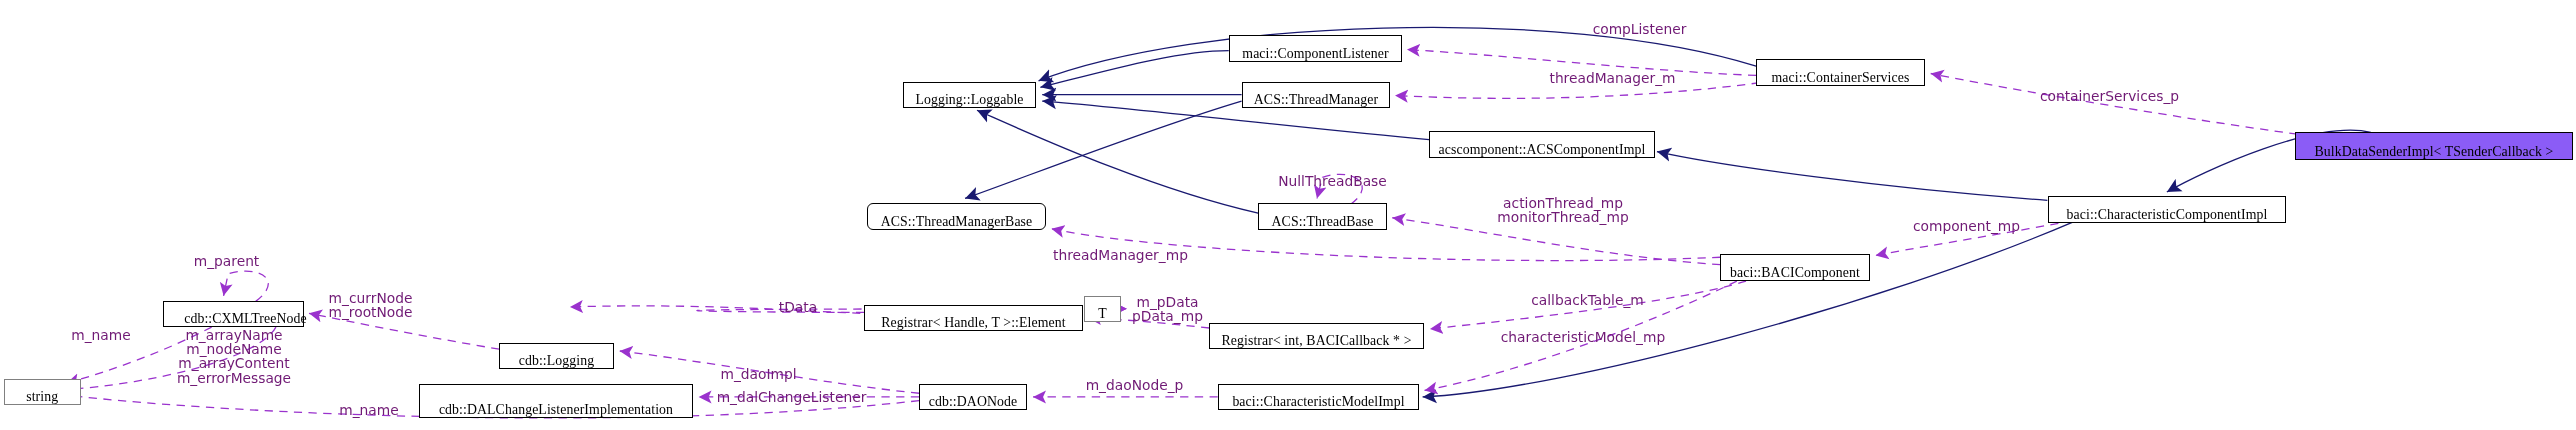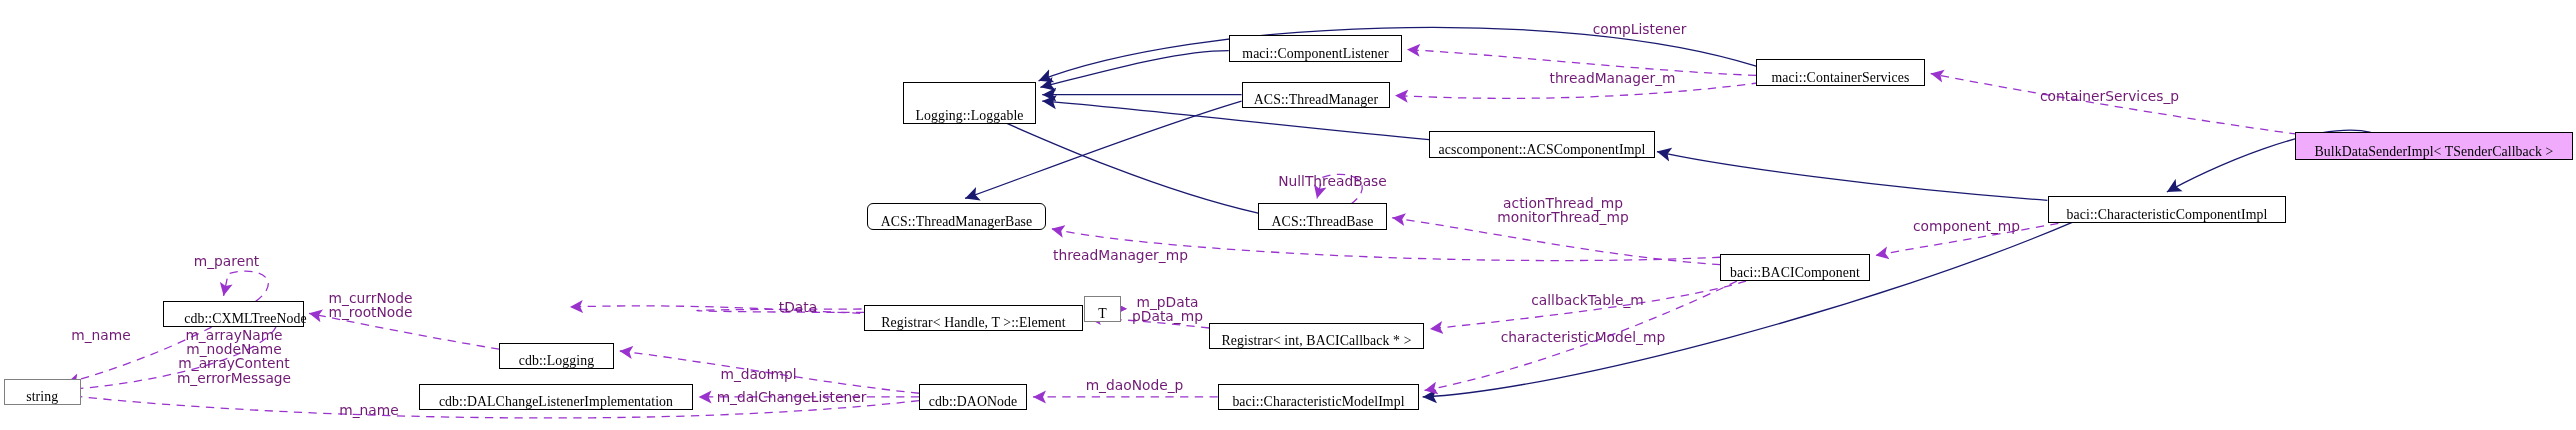--- a/index.html
+++ b/index.html
@@ -4,21 +4,21 @@
 <title>Collaboration diagram</title>
 <style>
   html,body{margin:0;padding:0;background:#ffffff;}
   body{font-family:"DejaVu Sans","Liberation Sans",sans-serif;}
   #diagram{position:relative;width:2576px;height:430px;background:#ffffff;overflow:hidden;}
   #edges{position:absolute;left:0;top:0;width:2576px;height:430px;pointer-events:none;}
   .node{position:absolute;box-sizing:border-box;display:flex;align-items:flex-end;justify-content:center;
         background:#ffffff;border:0.9px solid #000000;white-space:nowrap;font-family:Liberation Serif, serif;}
   .node .label{font-size:13.8px;color:#000000;line-height:1;letter-spacing:0.1px;padding:0 6.4px;}
   .node.undoc{border:0.9px solid #808080;}
-  .node.focus{background:#f0abfc;border:0.9px solid #000000;}
+  .node.focus{background:#8b5cf6;border:0.9px solid #000000;}
   .edge-label{position:absolute;font-size:13.8px;color:#701a75;line-height:13.8px;white-space:pre;text-align:center;}
   .edge-label.multi{line-height:14.2px;}
 </style>
 </head>
 <body>
 
 <div id="diagram">
 
   <svg id="edges" viewBox="0 0 2803 468" xmlns="http://www.w3.org/2000/svg">
     <defs>
@@ -90,21 +90,21 @@
         <path d="M 11 6 L 0 0.5 L 2.5 6 L 0 11.5 Z" fill="#9a32cd"></path>
       </marker>
     </defs>
     <path d="M 938 340 C 860 340 780 338 1226 336" stroke="none" fill="none" marker-end="url(#use2)"></path>
   </svg>
 
   <div id="nodes">
       <div class="node" style="left: 1229px; top: 35px; width: 173px; height: 27px;">
         <span class="label">maci::ComponentListener</span>
       </div>
-      <div class="node" style="left: 903px; top: 82px; width: 133px; height: 42px;">
+      <div class="node" style="left: 903px; top: 82px; width: 133px; height: 26px;">
         <span class="label">Logging::Loggable</span>
       </div>
       <div class="node" style="left: 1242px; top: 82px; width: 148px; height: 26px;">
         <span class="label">ACS::ThreadManager</span>
       </div>
       <div class="node" style="left: 1756px; top: 59px; width: 169px; height: 27px;">
         <span class="label">maci::ContainerServices</span>
       </div>
       <div class="node focus" style="left: 2295px; top: 132px; width: 278px; height: 27.6px;">
         <span class="label">BulkDataSenderImpl&lt; TSenderCallback &gt;</span>
@@ -135,21 +135,21 @@
       </div>
       <div class="node" style="left: 499px; top: 343px; width: 115px; height: 26px;">
         <span class="label">cdb::Logging</span>
       </div>
       <div class="node" style="left: 1209px; top: 323px; width: 215px; height: 26px;">
         <span class="label">Registrar&lt; int, BACICallback * &gt;</span>
       </div>
       <div class="node undoc" style="left: 3.7px; top: 379px; width: 77px; height: 26px;">
         <span class="label">string</span>
       </div>
-      <div class="node" style="left: 419px; top: 384px; width: 274px; height: 26px;">
+      <div class="node" style="left: 419px; top: 384px; width: 274px; height: 34px;">
         <span class="label">cdb::DALChangeListenerImplementation</span>
       </div>
       <div class="node" style="left: 919px; top: 384px; width: 108px; height: 26px;">
         <span class="label">cdb::DAONode</span>
       </div>
       <div class="node" style="left: 1218px; top: 384px; width: 201px; height: 26px;">
         <span class="label">baci::CharacteristicModelImpl</span>
       </div>
     </div>
   <div id="labels">

